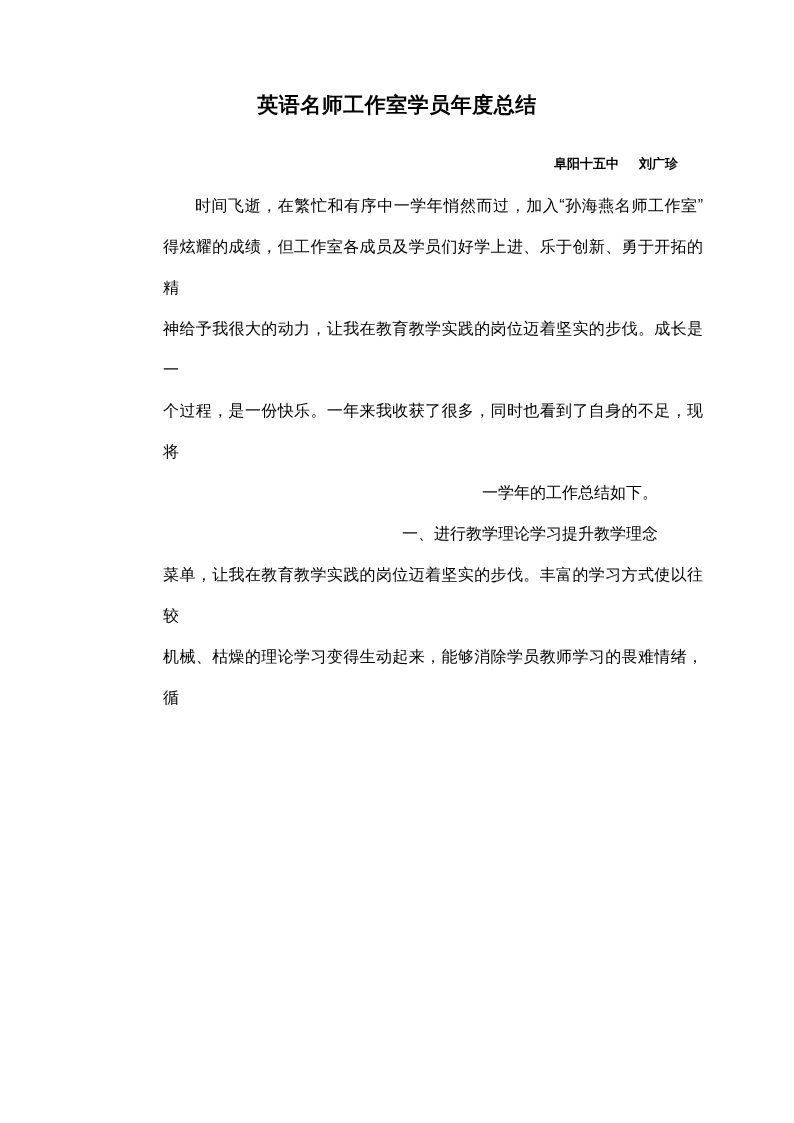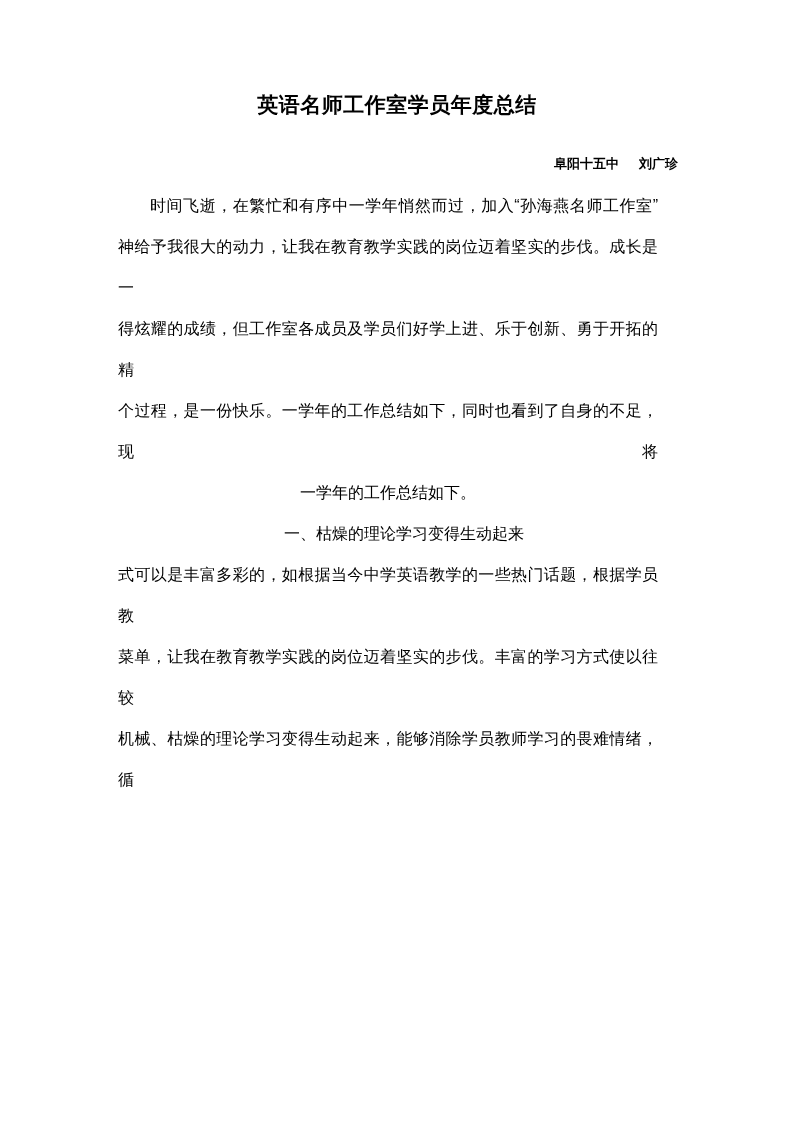--- a/index.html
+++ b/index.html
@@ -43,49 +43,49 @@
   .body-text {
     position: absolute;
     top: 185px;
     left: 118px;
     width: 540px;
     font-size: 16px;
     line-height: 41px;
   }
   .line {
     width: 100%;
-    text-align: center;
+    text-align: right;
     white-space: nowrap;
   }
   .line.fill {
     white-space: normal;
     text-align: justify;
     text-align-last: justify;
+    margin-left: 45px;
   }
   .line.indent {
     text-indent: 2em;
   }
 </style>
 </head>
 <body>
 
 <div class="page">
 
   <div class="doc-title">英语名师工作室学员年度总结</div>
 
   <div class="byline">
     <span class="school">阜阳十五中</span><span class="author">刘广珍</span>
   </div>
 
   <div class="body-text">
     <div class="line indent fill">时间飞逝，在繁忙和有序中一学年悄然而过，加入“孙海燕名师工作室”</div>
+    <div class="line fill">得炫耀的成绩，但工作室各成员及学员们好学上进、乐于创新、勇于开拓的精</div>
     <div class="line fill">神给予我很大的动力，让我在教育教学实践的岗位迈着坚实的步伐。成长是一</div>
-    <div class="line fill">得炫耀的成绩，但工作室各成员及学员们好学上进、乐于创新、勇于开拓的精</div>
-    <div class="line fill">个过程，是一份快乐。一学年的工作总结如下，同时也看到了自身的不足，现将</div>
+    <div class="line fill">个过程，是一份快乐。一年来我收获了很多，同时也看到了自身的不足，现将</div>
     <div class="line">一学年的工作总结如下。</div>
-    <div class="line indent">一、枯燥的理论学习变得生动起来</div>
-    <div class="line fill">式可以是丰富多彩的，如根据当今中学英语教学的一些热门话题，根据学员教</div>
+    <div class="line indent">一、进行教学理论学习提升教学理念</div>
     <div class="line fill">菜单，让我在教育教学实践的岗位迈着坚实的步伐。丰富的学习方式使以往较</div>
     <div class="line fill">机械、枯燥的理论学习变得生动起来，能够消除学员教师学习的畏难情绪，循</div>
 
   </div>
 
 </div>
 
 </body></html>

